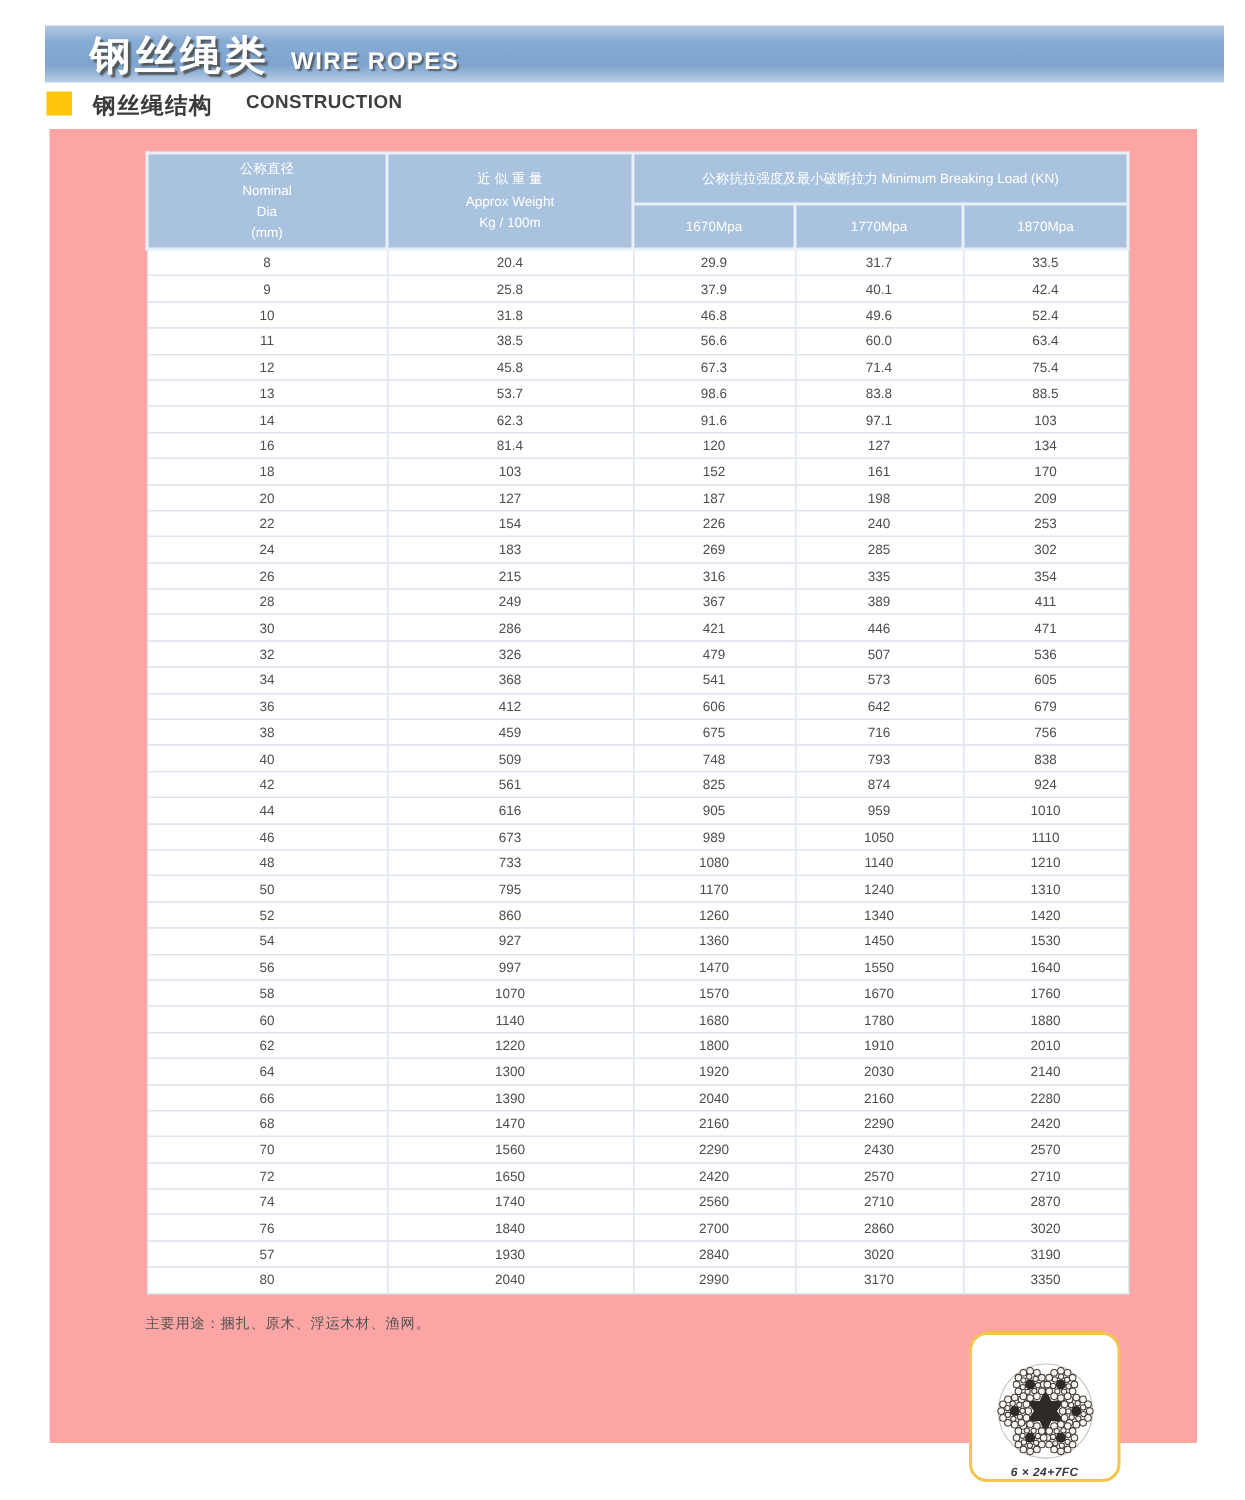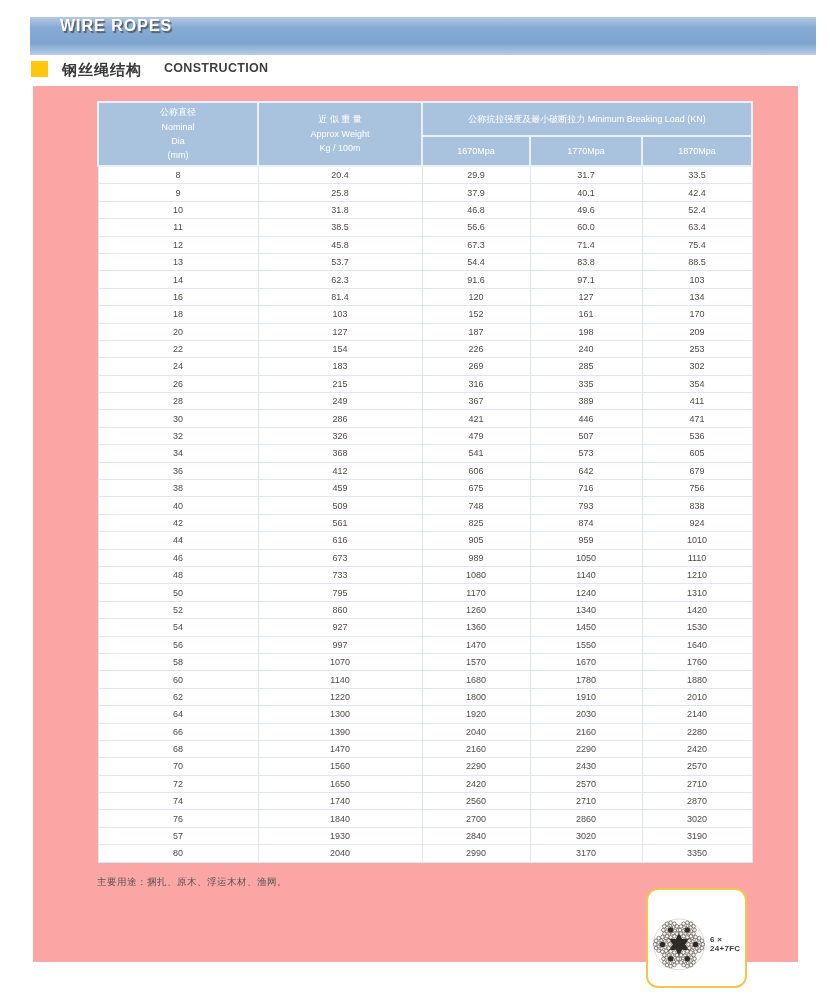--- a/index.html
+++ b/index.html
@@ -44,28 +44,29 @@
   table.spec tbody td{
     background:#ffffff;border:1px solid #dde6f1;
     font-size:9px;color:#4d4d4d;text-align:center;height:16.4px;padding:0;
   }
   
   .usage{position:absolute;left:64px;top:790px;font-size:9.5px;color:#555555;letter-spacing:.5px;}
   
   .rope-box{
     position:absolute;left:646px;top:888px;width:101px;height:100px;
     background:#ffffff;border:2.5px solid #f4c54d;border-radius:12px;box-sizing:border-box;
-    display:flex;flex-direction:row;align-items:center;padding-top:14px;z-index:2;
+    display:flex;flex-direction:column;align-items:center;padding-top:14px;z-index:2;font-style:italic;
   }
   .rope-caption{font-size:8px;font-weight:bold;color:#3a3a3a;letter-spacing:.3px;margin-top:-2px;}
 </style>
 </head>
 <body>
 
 <div class="banner">
+  <span class="banner-zh">钢丝绳类</span>
   <span class="banner-en">WIRE ROPES</span>
 </div>
 
 <div class="section-head">
   <span class="bullet"></span>
   <span class="sec-zh">钢丝绳结构</span>
   <span class="sec-en">CONSTRUCTION</span>
 </div>
 
 <div class="panel">
@@ -126,21 +127,21 @@
         <tr>
           <td>12</td>
           <td>45.8</td>
           <td>67.3</td>
           <td>71.4</td>
           <td>75.4</td>
         </tr>
         <tr>
           <td>13</td>
           <td>53.7</td>
-          <td>54.4</td>
+          <td>98.6</td>
           <td>83.8</td>
           <td>88.5</td>
         </tr>
         <tr>
           <td>14</td>
           <td>62.3</td>
           <td>91.6</td>
           <td>97.1</td>
           <td>103</td>
         </tr>

